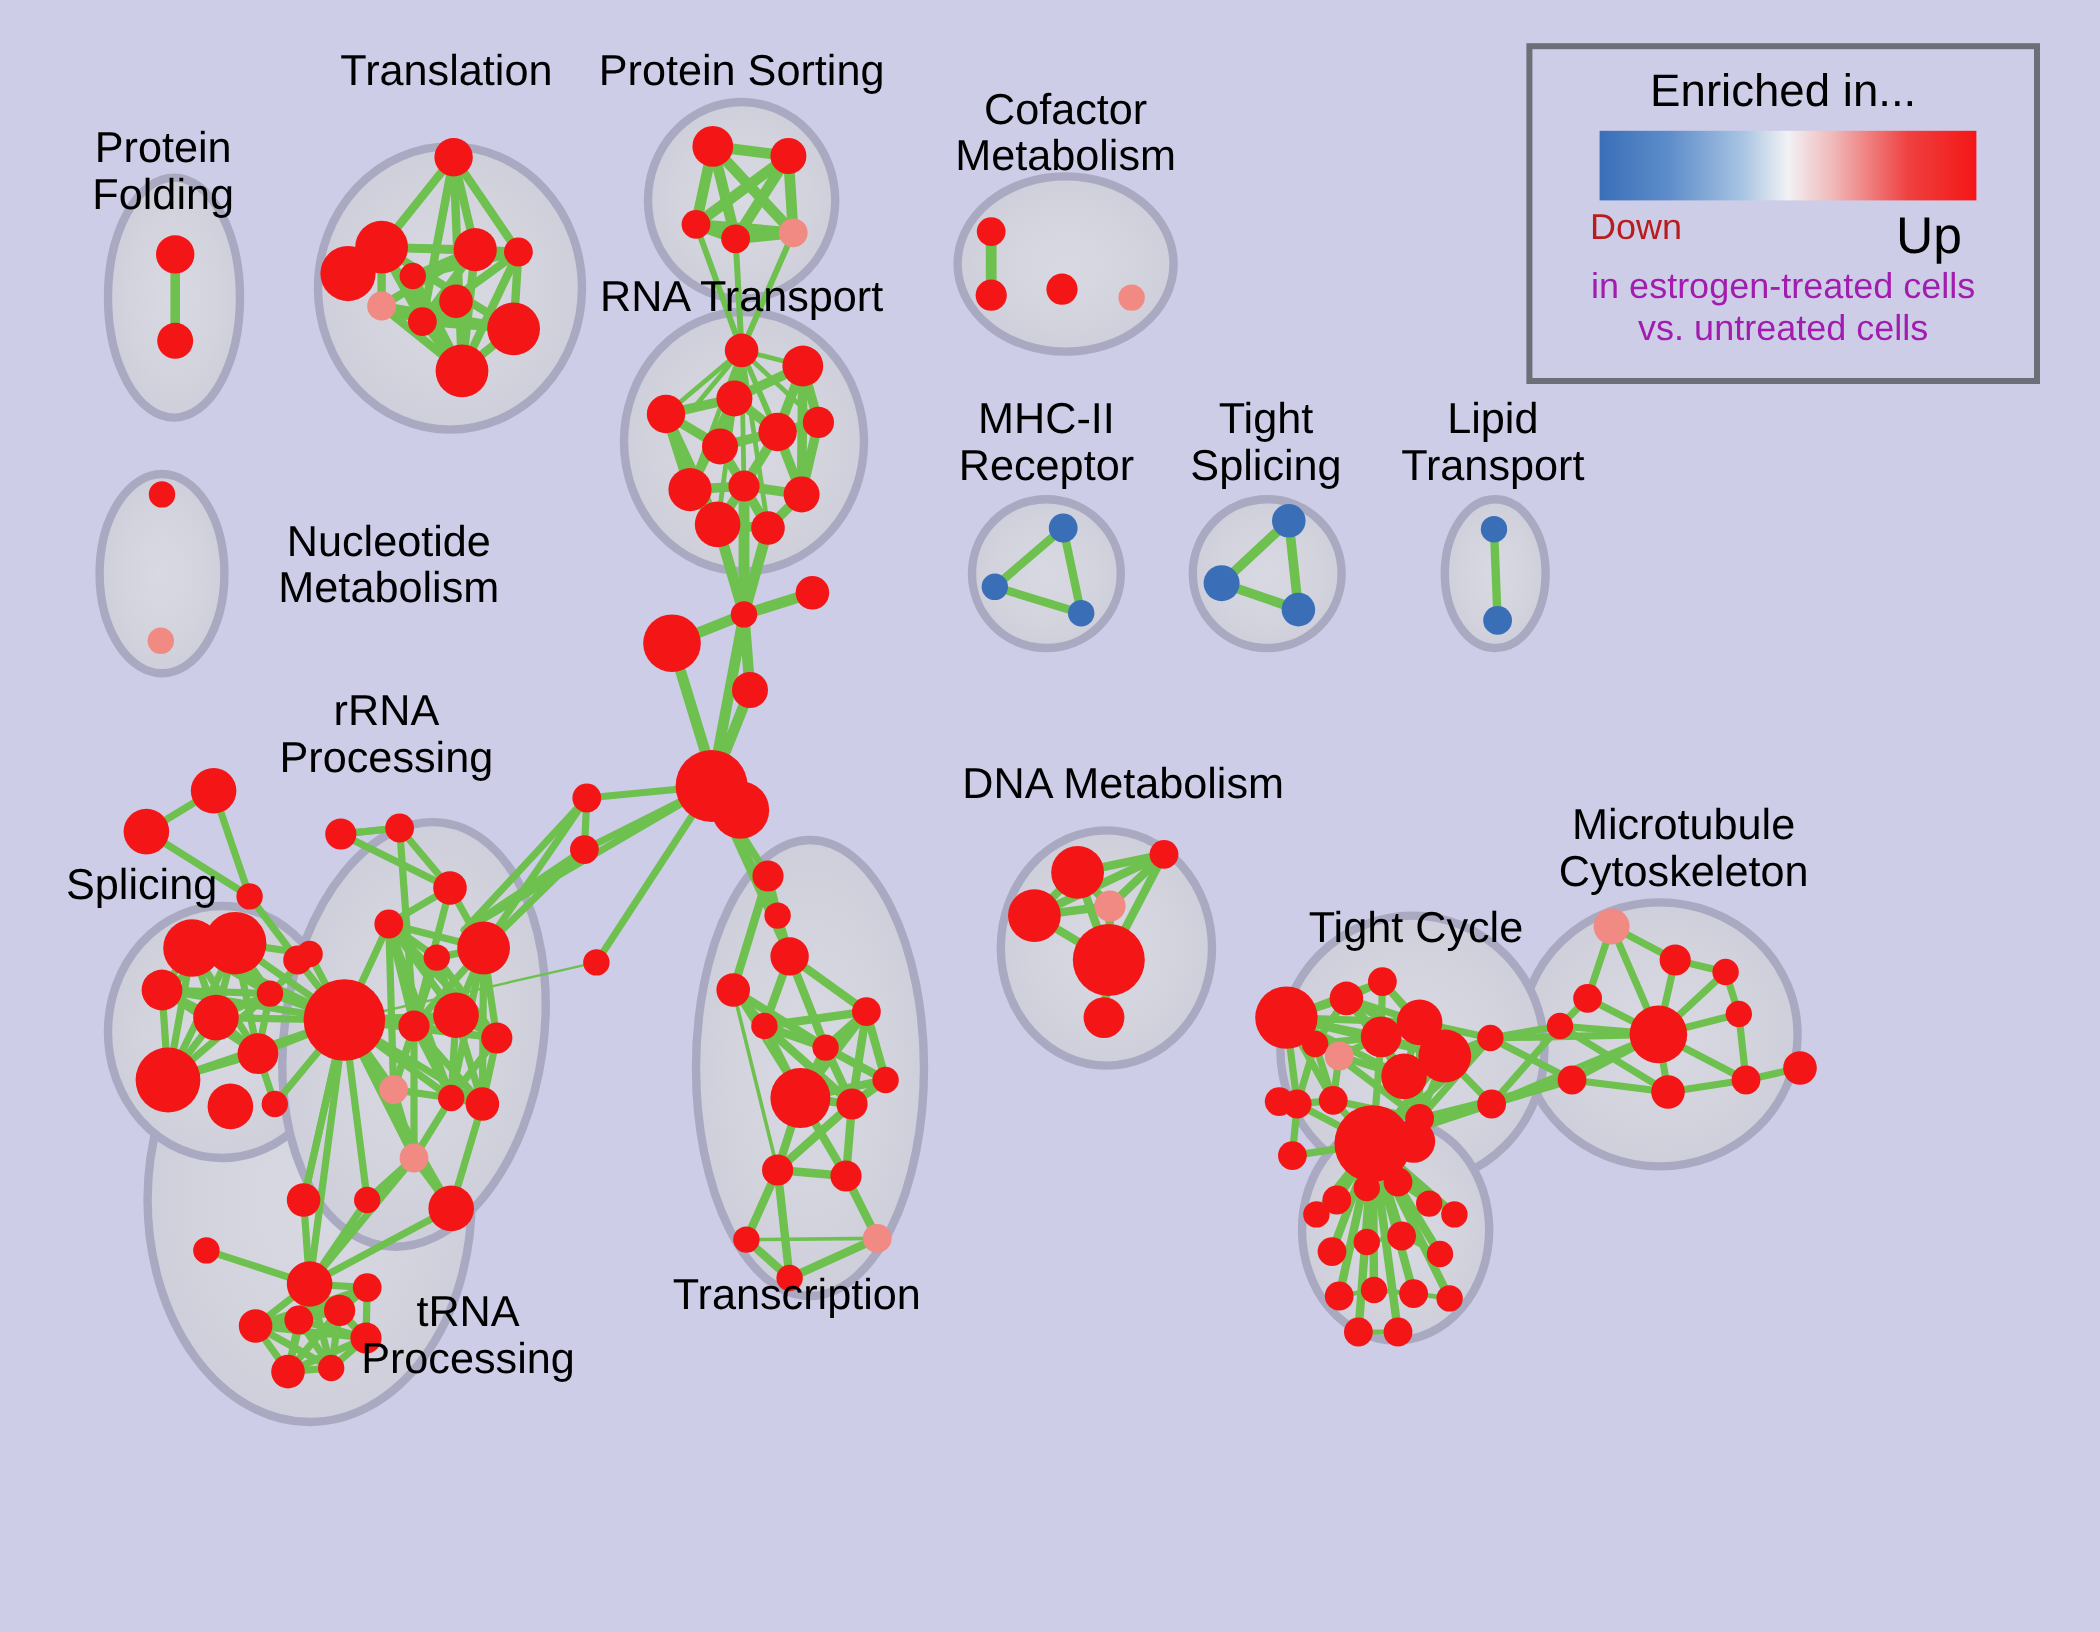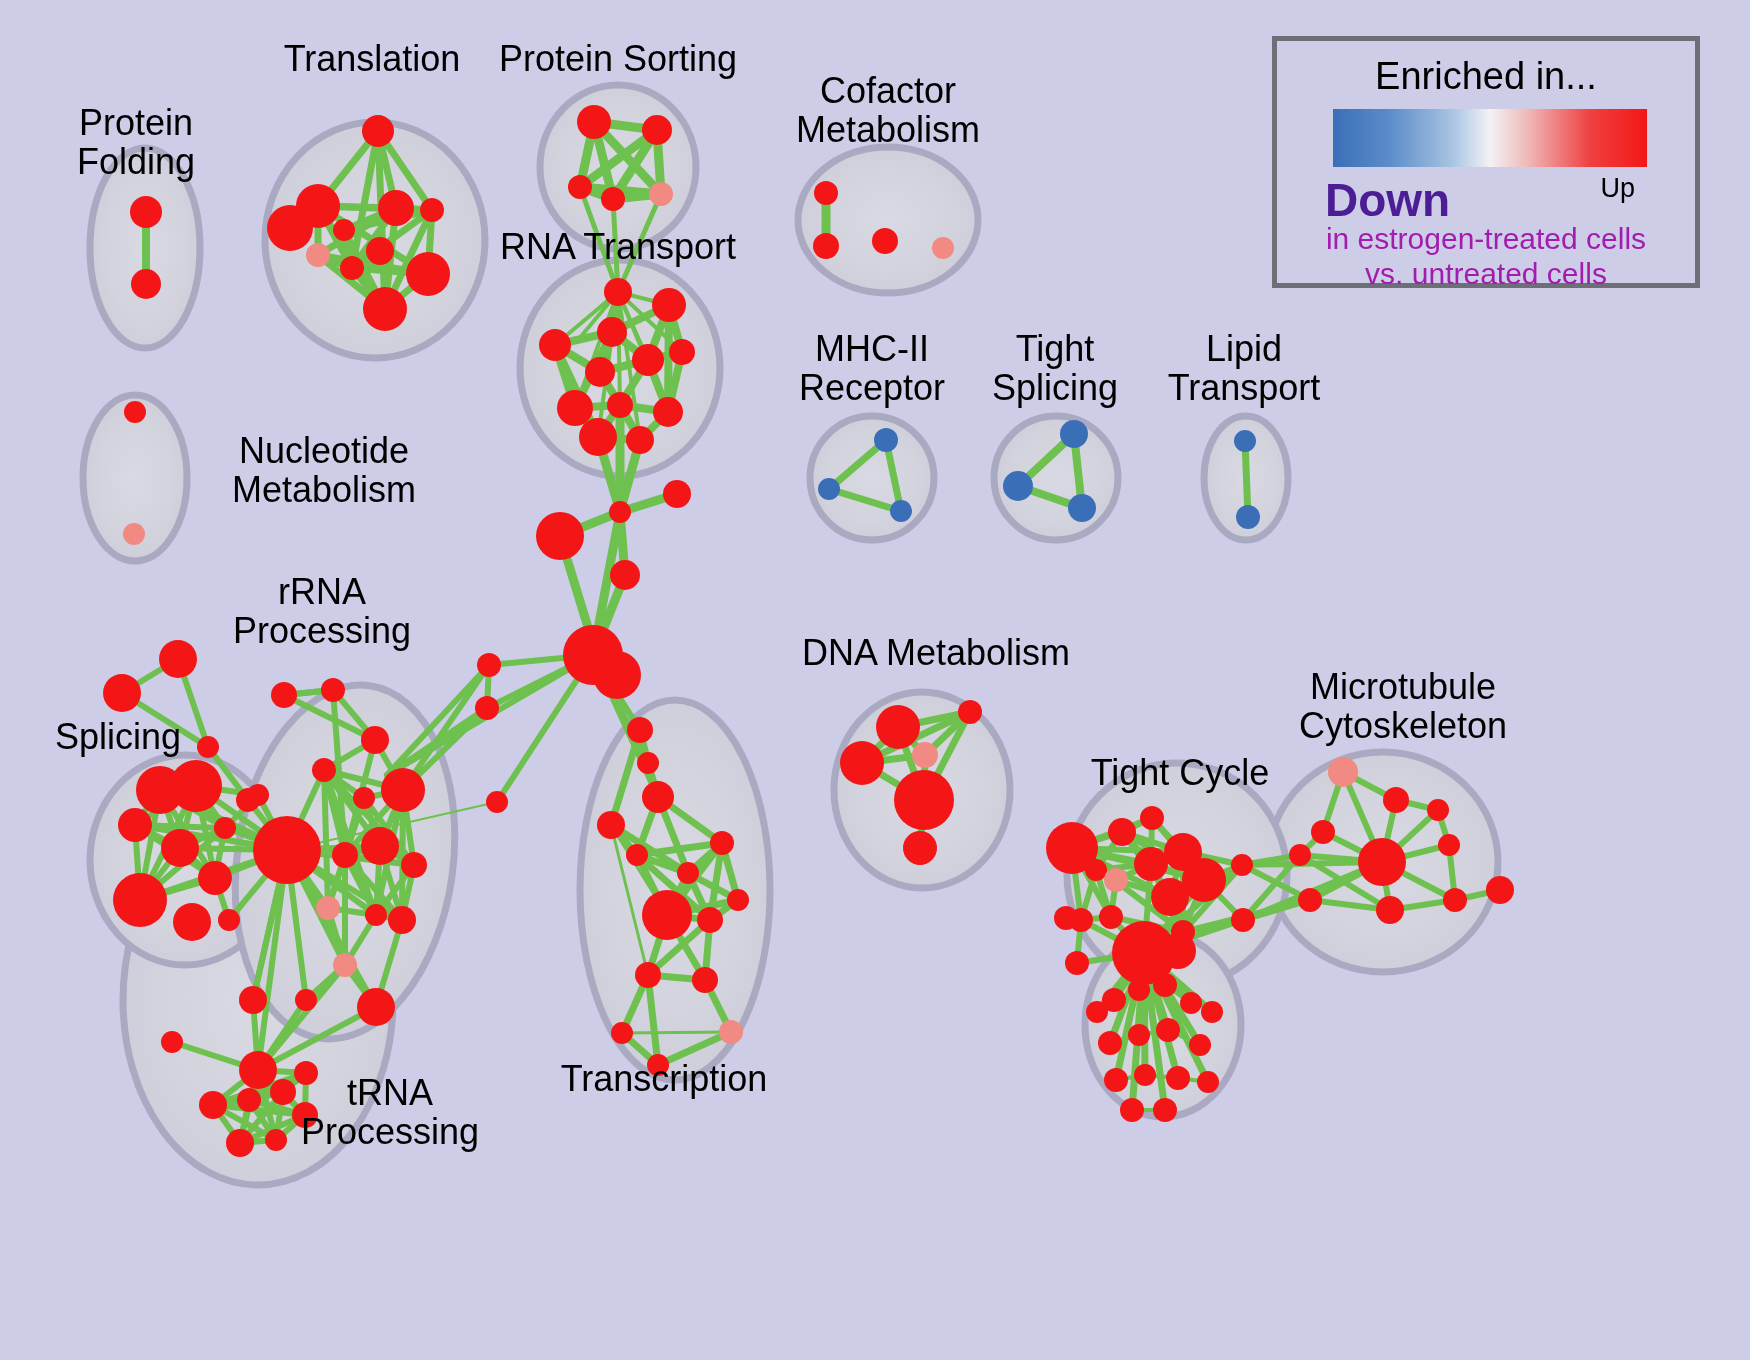--- a/index.html
+++ b/index.html
@@ -18,36 +18,36 @@
     font-size:36px;
     line-height:1.08;
     white-space:pre;
     text-align:center;
     transform:translateX(-50%);
     pointer-events:none;
   }
   #legend{
     position:absolute;
     left:1272px;top:36px;
-    width:428px;height:252px;
+    width:428px;height:284px;
     background:#cdcde8;
     border:5px solid #6e6e78;
     box-sizing:border-box;
   }
   #legend-title{
     position:absolute;left:0;top:14px;width:100%;
     text-align:center;font-size:38px;color:#000;
   }
   #legend-bar{
     position:absolute;left:56px;top:68px;
     width:314px;height:58px;
     background:linear-gradient(to right,#3a6fb8 0%,#5c8cc9 18%,#a8c4e2 38%,#f2f2f5 50%,#f0b8b8 62%,#ef4040 82%,#f41616 100%);
   }
-  #legend-down{position:absolute;left:48px;top:132px;font-size:46px;color:#4c1d95;font-weight:bold;}
-  #legend-up{position:absolute;right:60px;top:132px;font-size:27px;color:#000;}
+  #legend-down{position:absolute;left:48px;top:132px;font-size:30px;color:#b91c1c;}
+  #legend-up{position:absolute;right:60px;top:132px;font-size:43px;color:#000;}
   #legend-sub{
     position:absolute;left:0;top:180px;width:100%;
     text-align:center;font-size:30px;color:#a21caf;line-height:1.18;
     white-space:pre-line;
   }
 </style>
 </head>
 <body>
 
 <div id="stage">

